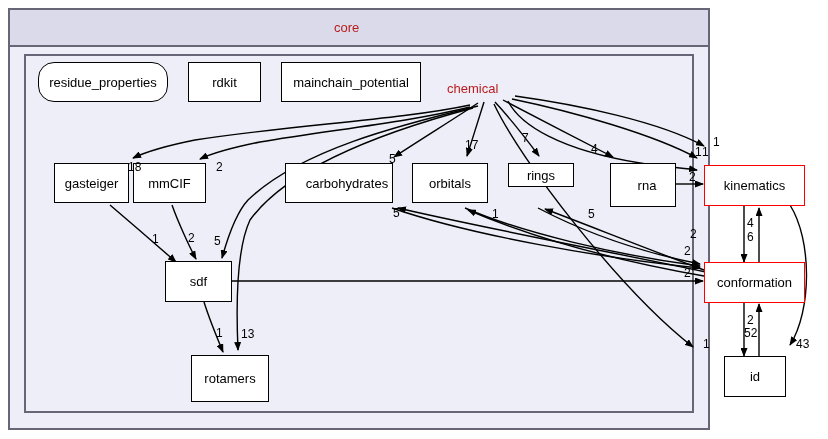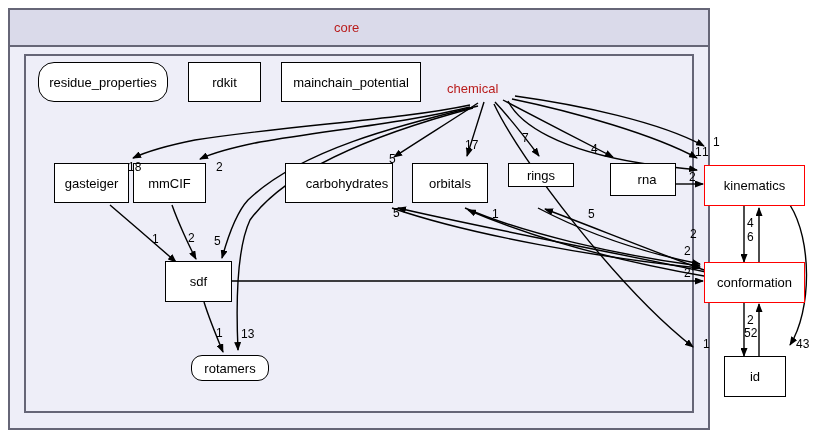--- a/index.html
+++ b/index.html
@@ -101,24 +101,24 @@
 
   <div class="node" style="left:38px;top:62px;width:130px;height:40px;border-radius:16px;">residue_properties</div>
   <div class="node" style="left:188px;top:62px;width:73px;height:40px;">rdkit</div>
   <div class="node" style="left:281px;top:62px;width:140px;height:40px;">mainchain_potential</div>
 
   <div class="node" style="left:38px;top:163px;width:75px;height:40px;margin-left:16px;">gasteiger</div>
   <div class="node" style="left:133px;top:163px;width:73px;height:40px;">mmCIF</div>
   <div class="node" style="left:285px;top:163px;width:108px;height:40px;padding-left:16px;">carbohydrates</div>
   <div class="node" style="left:412px;top:163px;width:76px;height:40px;">orbitals</div>
   <div class="node" style="left:508px;top:163px;width:66px;height:24px;">rings</div>
-  <div class="node" style="left:610px;top:163px;width:66px;height:33px;padding-left:8px;">rna</div>
+  <div class="node" style="left:610px;top:163px;width:66px;height:44px;padding-left:8px;">rna</div>
 
   <div class="node" style="left:165px;top:261px;width:67px;height:41px;">sdf</div>
-  <div class="node" style="left:191px;top:355px;width:78px;height:26px;border-radius:11px;">rotamers</div>
+  <div class="node" style="left:191px;top:355px;width:78px;height:47px;">rotamers</div>
 
   <div class="node red" style="left:704px;top:165px;width:101px;height:41px;">kinematics</div>
   <div class="node red" style="left:704px;top:262px;width:101px;height:41px;">conformation</div>
   <div class="node" style="left:724px;top:356px;width:62px;height:41px;">id</div>
 
   <div class="elabel" style="left:128px;top:160px;">18</div>
   <div class="elabel" style="left:216px;top:160px;">2</div>
   <div class="elabel" style="left:389px;top:152px;">5</div>
   <div class="elabel" style="left:465px;top:138px;">17</div>
   <div class="elabel" style="left:522px;top:131px;">7</div>

